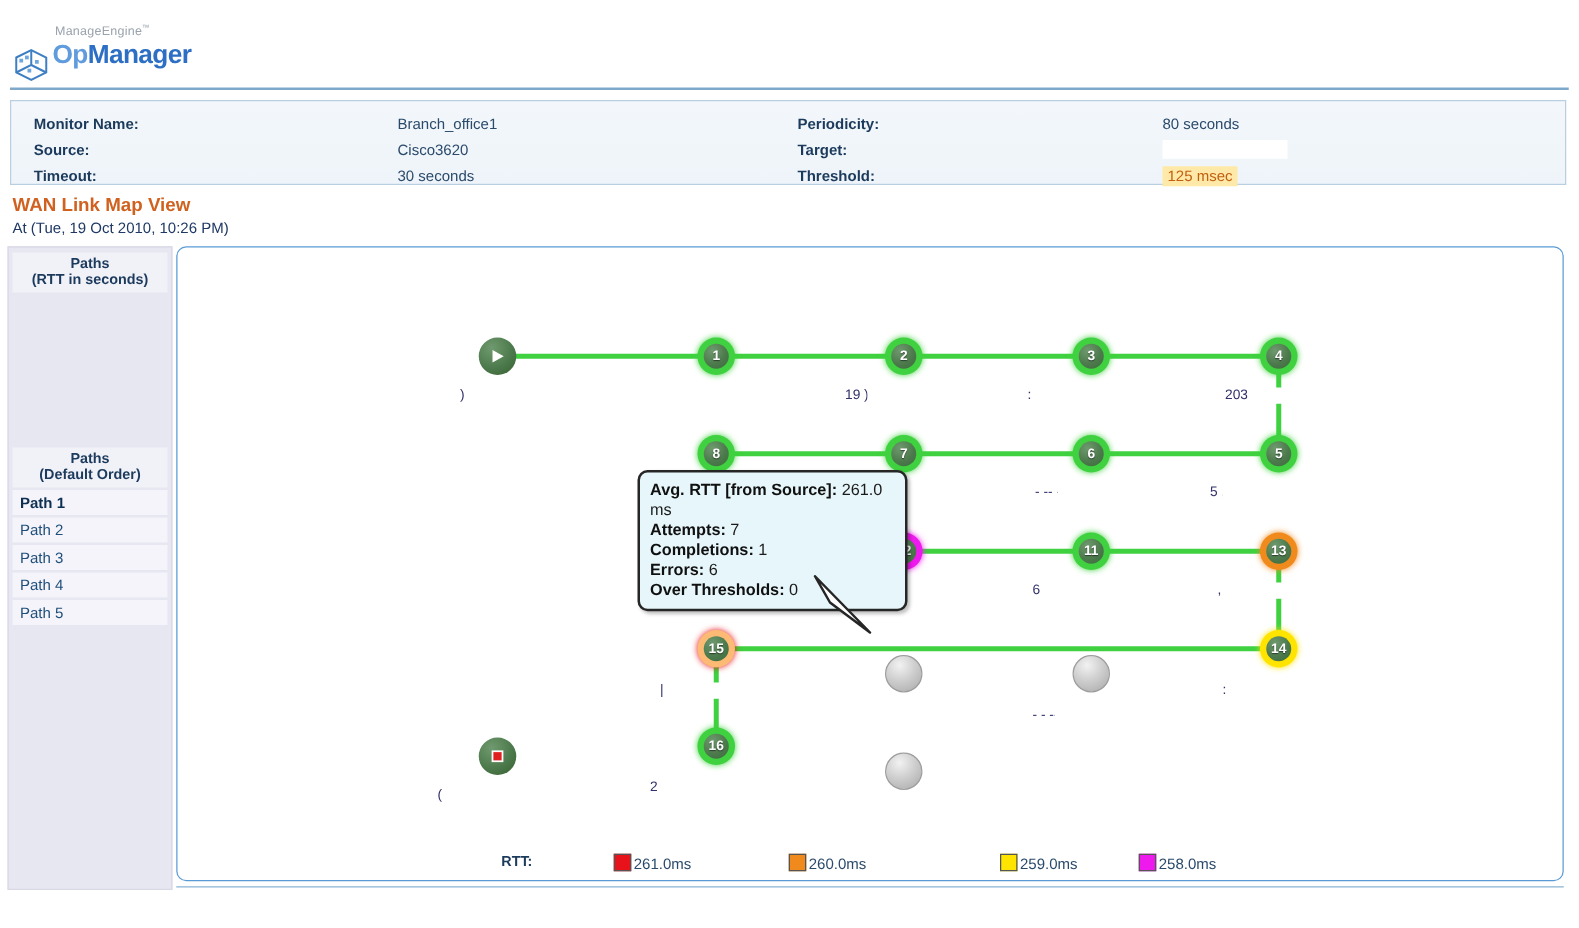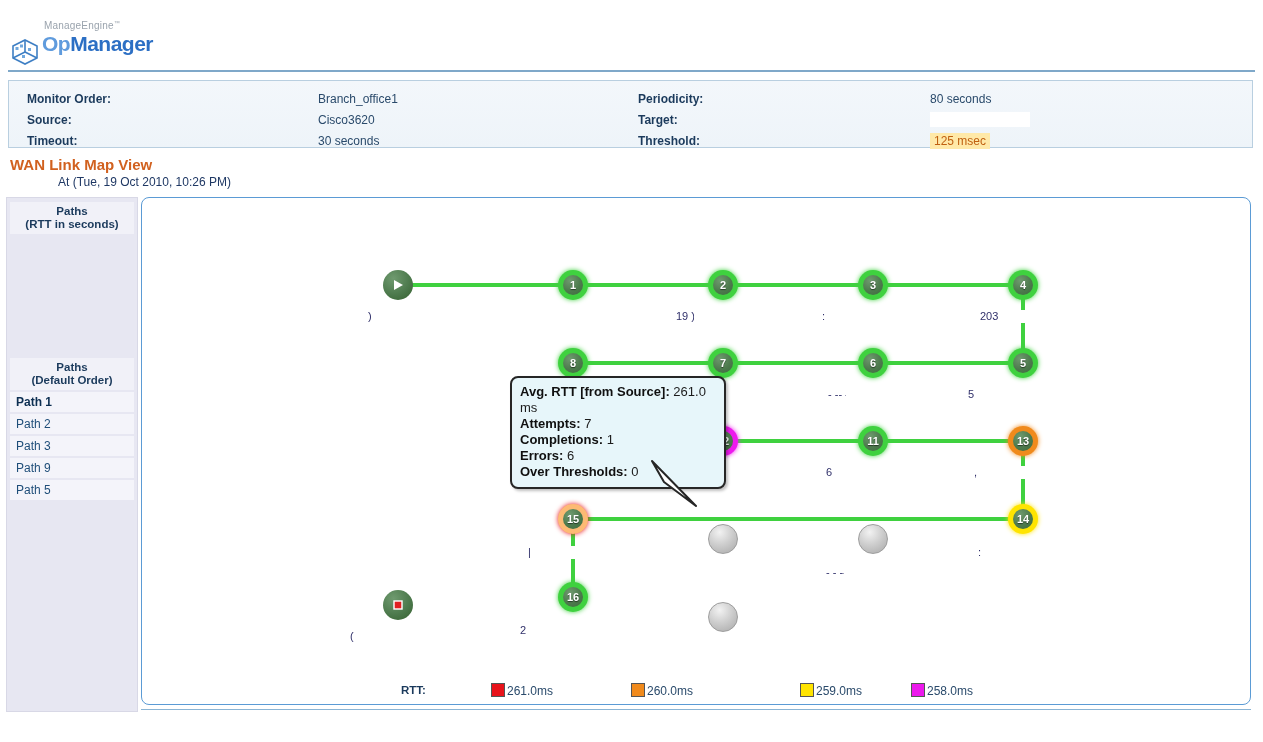--- a/index.html
+++ b/index.html
@@ -28,21 +28,21 @@
   .inf-key{font-weight:bold;color:#1b3a5c;}
   .inf-val{color:#2a4a6b;}
   .c1{left:18px;} .c2{left:309px;} .c3{left:629px;} .c4{left:921px;}
   .r1{top:8px;} .r2{top:29px;} .r3{top:50px;}
   .redacted-box{display:inline-block;width:100px;height:15px;background:#ffffff;vertical-align:-3px;}
   .threshold-hl{background:#ffe9a8;color:#c06010;padding:1px 4px;font-size:12px;}
 
   
   #view-title{position:absolute;left:10px;top:156px;font-size:15px;font-weight:bold;color:#d1611f;
      font-family:"Liberation Sans",sans-serif;}
-  #view-time{position:absolute;left:10px;top:175px;font-size:12px;color:#1f3864;margin-left:48px;}
+  #view-time{position:absolute;left:10px;top:175px;font-size:12px;color:#1f3864;}
 
   
   #sidebar{position:absolute;left:6px;top:197px;width:132px;height:515px;
      background:#e7e7f2;border:1px solid #d8d8e6;box-sizing:border-box;}
   .sb-head{margin:4px 3px 2px 3px;padding:3px 0;text-align:center;font-weight:bold;font-size:11.5px;
      color:#1b3a5c;background:#f1f1f8;line-height:13px;}
   .sb-item{margin:0 3px 2px 3px;padding:3px 6px;background:#f4f4fa;font-size:12px;color:#1f4e79;
      cursor:pointer;}
   .sb-item.sel{font-weight:bold;color:#0d2f52;}
   .sb-spacer{height:118px;}
@@ -104,21 +104,21 @@
           <rect x="12" y="16" width="3" height="3"></rect>
       </g>
     </svg>
     <div class="logo-sub"><span>ManageEngine</span><span class="logo-tm">™</span></div>
     <div class="logo-main"><span class="lite">Op</span><span>Manager</span></div>
   </div>
 </div>
 <div id="header-rule"></div>
 
 <div id="info-panel">
-  <div class="inf-row inf-key c1 r1">Monitor Order:</div>
+  <div class="inf-row inf-key c1 r1">Monitor Name:</div>
   <div class="inf-row inf-val c2 r1">Branch_office1</div>
   <div class="inf-row inf-key c1 r2">Source:</div>
   <div class="inf-row inf-val c2 r2">Cisco3620</div>
   <div class="inf-row inf-key c1 r3">Timeout:</div>
   <div class="inf-row inf-val c2 r3">30 seconds</div>
 
   <div class="inf-row inf-key c3 r1">Periodicity:</div>
   <div class="inf-row inf-val c4 r1">80 seconds</div>
   <div class="inf-row inf-key c3 r2">Target:</div>
   <div class="inf-row inf-val c4 r2"><span class="redacted-box"></span></div>
@@ -136,21 +136,21 @@
   </div>
   <div class="sb-spacer"></div>
   <div class="sb-head">
     <div>Paths</div>
     <div>(Default Order)</div>
   </div>
   <div id="default-list">
       <div class="sb-item sel">Path 1</div>
       <div class="sb-item">Path 2</div>
       <div class="sb-item">Path 3</div>
-      <div class="sb-item">Path 9</div>
+      <div class="sb-item">Path 4</div>
       <div class="sb-item">Path 5</div>
     </div>
 </div>
 
 <div id="map-panel">
   <div id="links-layer">
       <div class="link" style="left: 256px; top: 85px; width: 175px; height: 4px;"></div>
       <div class="link" style="left: 431px; top: 85px; width: 150px; height: 4px;"></div>
       <div class="link" style="left: 581px; top: 85px; width: 150px; height: 4px;"></div>
       <div class="link" style="left: 731px; top: 85px; width: 150px; height: 4px;"></div>

